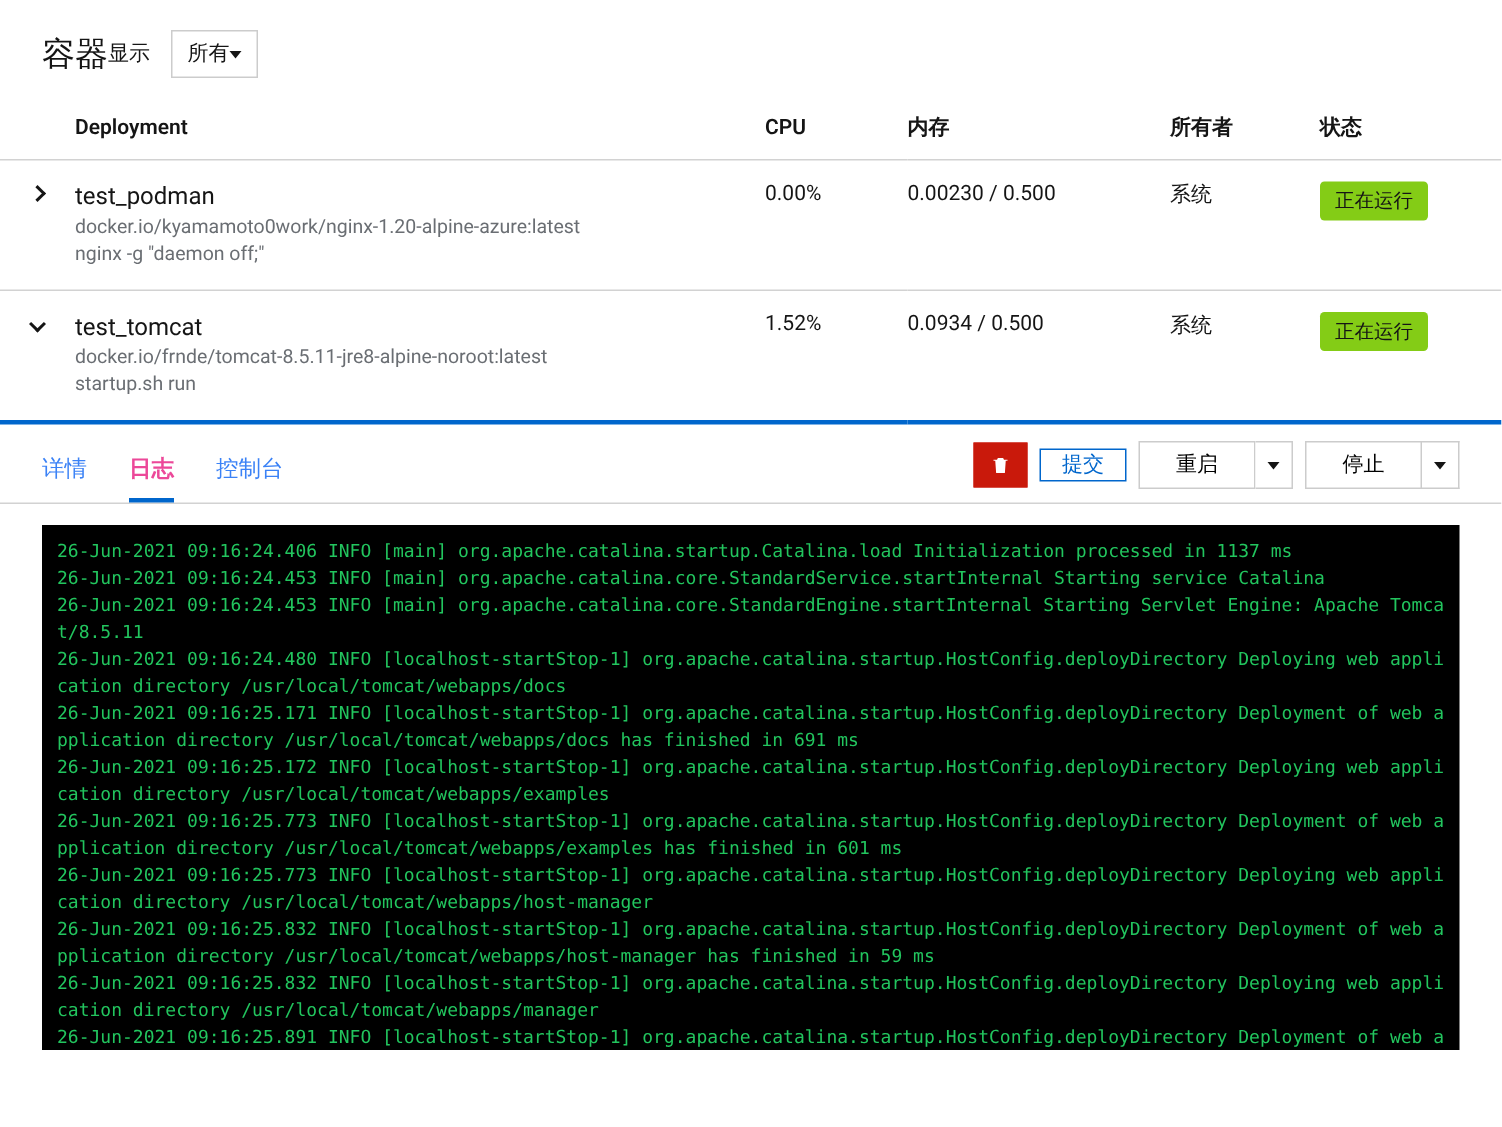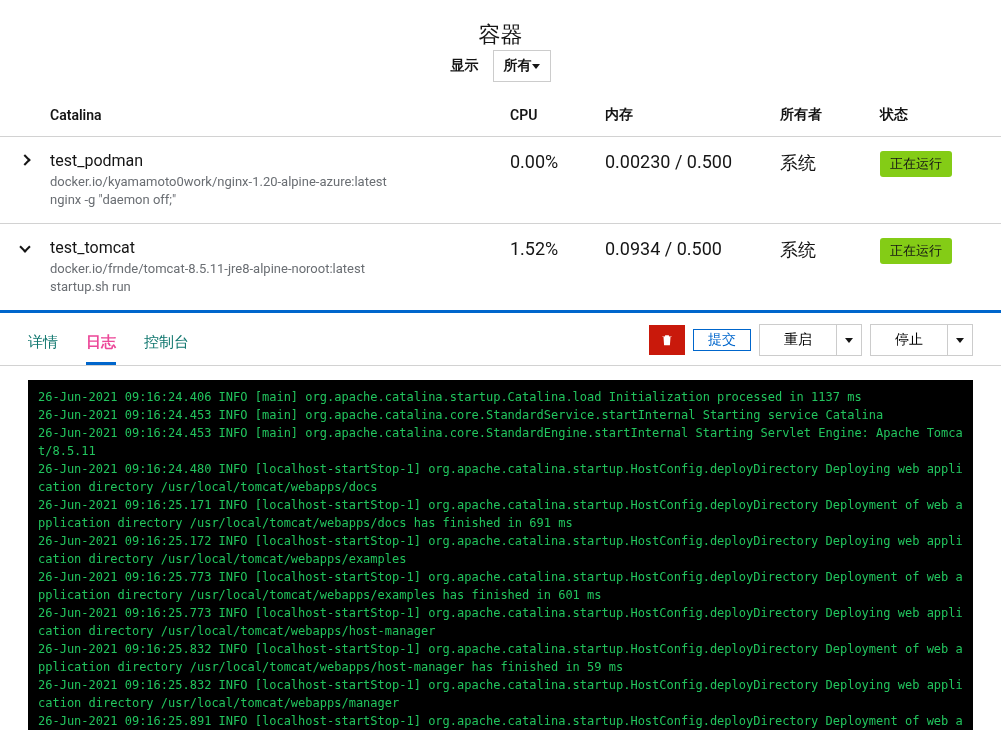--- a/index.html
+++ b/index.html
@@ -1,46 +1,46 @@
 <!DOCTYPE html>
 <html><head>
   <meta charset="utf-8">
   <style>
     * { box-sizing: border-box; margin: 0; padding: 0; }
     body { font-family: -apple-system, BlinkMacSystemFont, "Segoe UI", Roboto, "Helvetica Neue", Arial, sans-serif; font-size: 14px; color: #151515; background: #fff; width: 1001px; }
     
-    .header { display: flex; justify-content: flex-start; align-items: center; padding: 20px 28px 12px 28px; flex-direction: column; }
+    .header { display: flex; justify-content: flex-start; align-items: center; padding: 20px 28px 12px 28px; }
     .page-title { font-size: 22px; font-weight: 400; }
-    .header-right { display: flex; align-items: center; gap: 14px; font-weight: bold; }
+    .header-right { display: flex; align-items: center; gap: 14px; }
     .display-label { font-size: 14px; }
     .filter-select { display: flex; align-items: center; gap: 0; border: 1px solid #ccc; padding: 6px 10px; background: #fff; cursor: pointer; }
     .caret-down { width: 0; height: 0; border-left: 4px solid transparent; border-right: 4px solid transparent; border-top: 5px solid #151515; }
     
     .table { width: 100%; border-collapse: collapse; }
     .table thead th { text-align: left; font-weight: 600; padding: 12px 0; border-bottom: 1px solid #d2d2d2; font-size: 14px; }
     .table thead th.col-expand { width: 50px; }
     .table thead th.col-container { padding-left: 0; }
     .table tbody tr { border-bottom: 1px solid #d2d2d2; margin-left: 32px; }
     .table tbody tr:nth-child(2) { border-bottom: 3px solid #0066cc; }
     .table td { vertical-align: top; padding: 14px 0 16px 0; }
     .expand-cell { width: 50px; text-align: center; cursor: pointer; padding-top: 16px; }
     .container-name { font-size: 16px; font-weight: 400; color: #151515; margin-bottom: 4px; }
     .container-image { font-size: 13px; color: #6a6e73; margin-bottom: 3px; }
     .container-cmd { font-size: 13px; color: #6a6e73; }
-    .cell-text { font-size: 18px; }
+    .cell-text { font-size: 14px; }
     .status-badge { display: inline-block; background: #84cc16; color: #151515; padding: 4px 10px; border-radius: 3px; font-size: 13px; }
     .col-pad { padding-right: 24px; }
     
     .chevron { display: inline-block; width: 8px; height: 8px; border-right: 2px solid #151515; border-bottom: 2px solid #151515; }
     .chevron.right { transform: rotate(-45deg); }
     .chevron.down { transform: rotate(45deg); margin-top: -3px; }
     
     .detail-tabs { display: flex; justify-content: space-between; align-items: center; padding: 10px 28px 0 28px; border-bottom: 1px solid #d2d2d2; }
     .tabs-left { display: flex; gap: 28px; }
-    .tab { padding: 10px 0; cursor: pointer; font-size: 15px; color: #0f766e; border-bottom: 3px solid transparent; }
+    .tab { padding: 10px 0; cursor: pointer; font-size: 15px; color: #3b82f6; border-bottom: 3px solid transparent; }
     .tab.active { color: #ec4899; border-bottom: 3px solid #0066cc; font-weight: 700; }
     .tabs-right { display: flex; align-items: center; gap: 8px; padding-bottom: 8px; }
     
     .btn { padding: 6px 24px; font-size: 14px; border: 1px solid #ccc; background: #fff; cursor: pointer; display: inline-flex; align-items: center; gap: 8px; }
     .btn-danger { background: #c9190b; border-color: #c9190b; color: #fff; padding: 7px 10px; }
     .btn-primary-outline { background: #fff; border-color: #0066cc; color: #0066cc; padding: 1px 14px; }
     .btn-split { display: inline-flex; }
     .btn-split .btn { border-radius: 0; }
     .btn-split .btn + .btn { border-left: none; padding: 6px 8px; }
     .trash-icon { width: 14px; height: 14px; }
@@ -58,21 +58,21 @@
       <span>所有</span>
       <span class="caret-down"></span>
     </div>
   </div>
 </div>
 
 <table class="table">
   <thead>
     <tr>
       <th class="col-expand"></th>
-      <th class="col-container" style="width:460px;">Catalina</th>
+      <th class="col-container" style="width:460px;">Deployment</th>
       <th style="width:95px;">CPU</th>
       <th style="width:175px;">内存</th>
       <th style="width:100px;">所有者</th>
       <th class="col-pad">状态</th>
     </tr>
   </thead>
   <tbody>
     <tr>
       <td class="expand-cell"><span class="chevron right"></span></td>
       <td>

